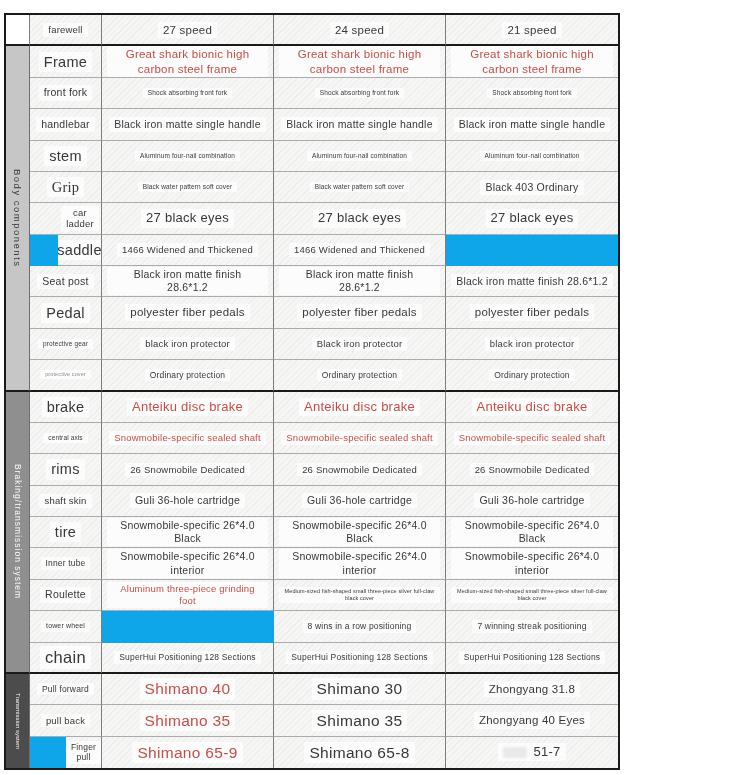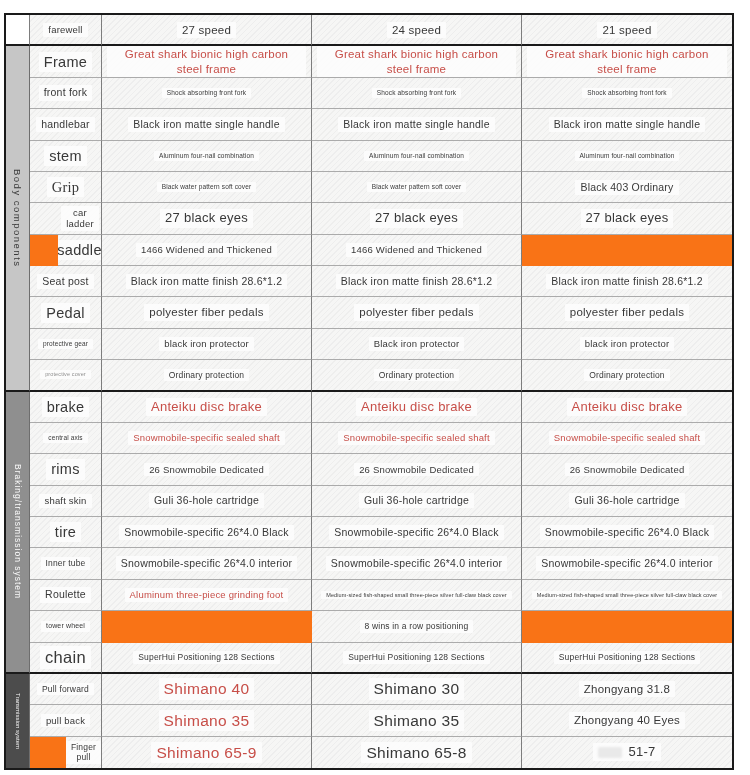--- a/index.html
+++ b/index.html
@@ -1,23 +1,23 @@
 <!DOCTYPE html>
 <html><head>
 <meta charset="utf-8">
 <style>
   html,body{margin:0;padding:0;background:#ffffff;}
   body{width:750px;height:775px;position:relative;font-family:"Liberation Sans", sans-serif;}
   #spec-table{
-    position:absolute;left:4px;top:13px;width:730px;height:757px;
+    position:absolute;left:4px;top:13px;width:616px;height:757px;
     box-sizing:border-box;border:2px solid #1a1a1a;
     display:grid;
     grid-template-columns:24px 72px 1fr 1fr 1fr;
     grid-template-rows:repeat(24,1fr);
-    background:#f97316;
+    background:#0ea5e9;
   }
   .cell{
     box-sizing:border-box;
     display:flex;align-items:center;justify-content:center;
     text-align:center;overflow:hidden;padding:0 5px;
     border-right:1px solid #7d7d7d;
     border-bottom:1px solid #ababab;
     background:
       repeating-linear-gradient(135deg, rgba(90,90,90,0.05) 0px, rgba(90,90,90,0.05) 1px, transparent 1px, transparent 4px),
       #f6f6f5;
@@ -285,20 +285,23 @@
     </div>
     <div class="cell last-col" style="grid-area: 19 / 5;">
       <span class="txt s5">Medium-sized fish-shaped small three-piece silver full-claw black cover</span>
     </div>
     <div class="cell" style="grid-area: 20 / 2;">
       <span class="txt s7">tower wheel</span>
     </div>
     <div class="cell" style="grid-area: 20 / 4;">
       <span class="txt s8">8 wins in a row positioning</span>
     </div>
+    <div class="cell last-col" style="grid-area: 20 / 5;">
+      <span class="txt s8">7 winning streak positioning</span>
+    </div>
     <div class="cell thick" style="grid-area: 21 / 2;">
       <span class="txt s16">chain</span>
     </div>
     <div class="cell thick" style="grid-area: 21 / 3;">
       <span class="txt s8">SuperHui Positioning 128 Sections</span>
     </div>
     <div class="cell thick" style="grid-area: 21 / 4;">
       <span class="txt s8">SuperHui Positioning 128 Sections</span>
     </div>
     <div class="cell last-col thick" style="grid-area: 21 / 5;">

